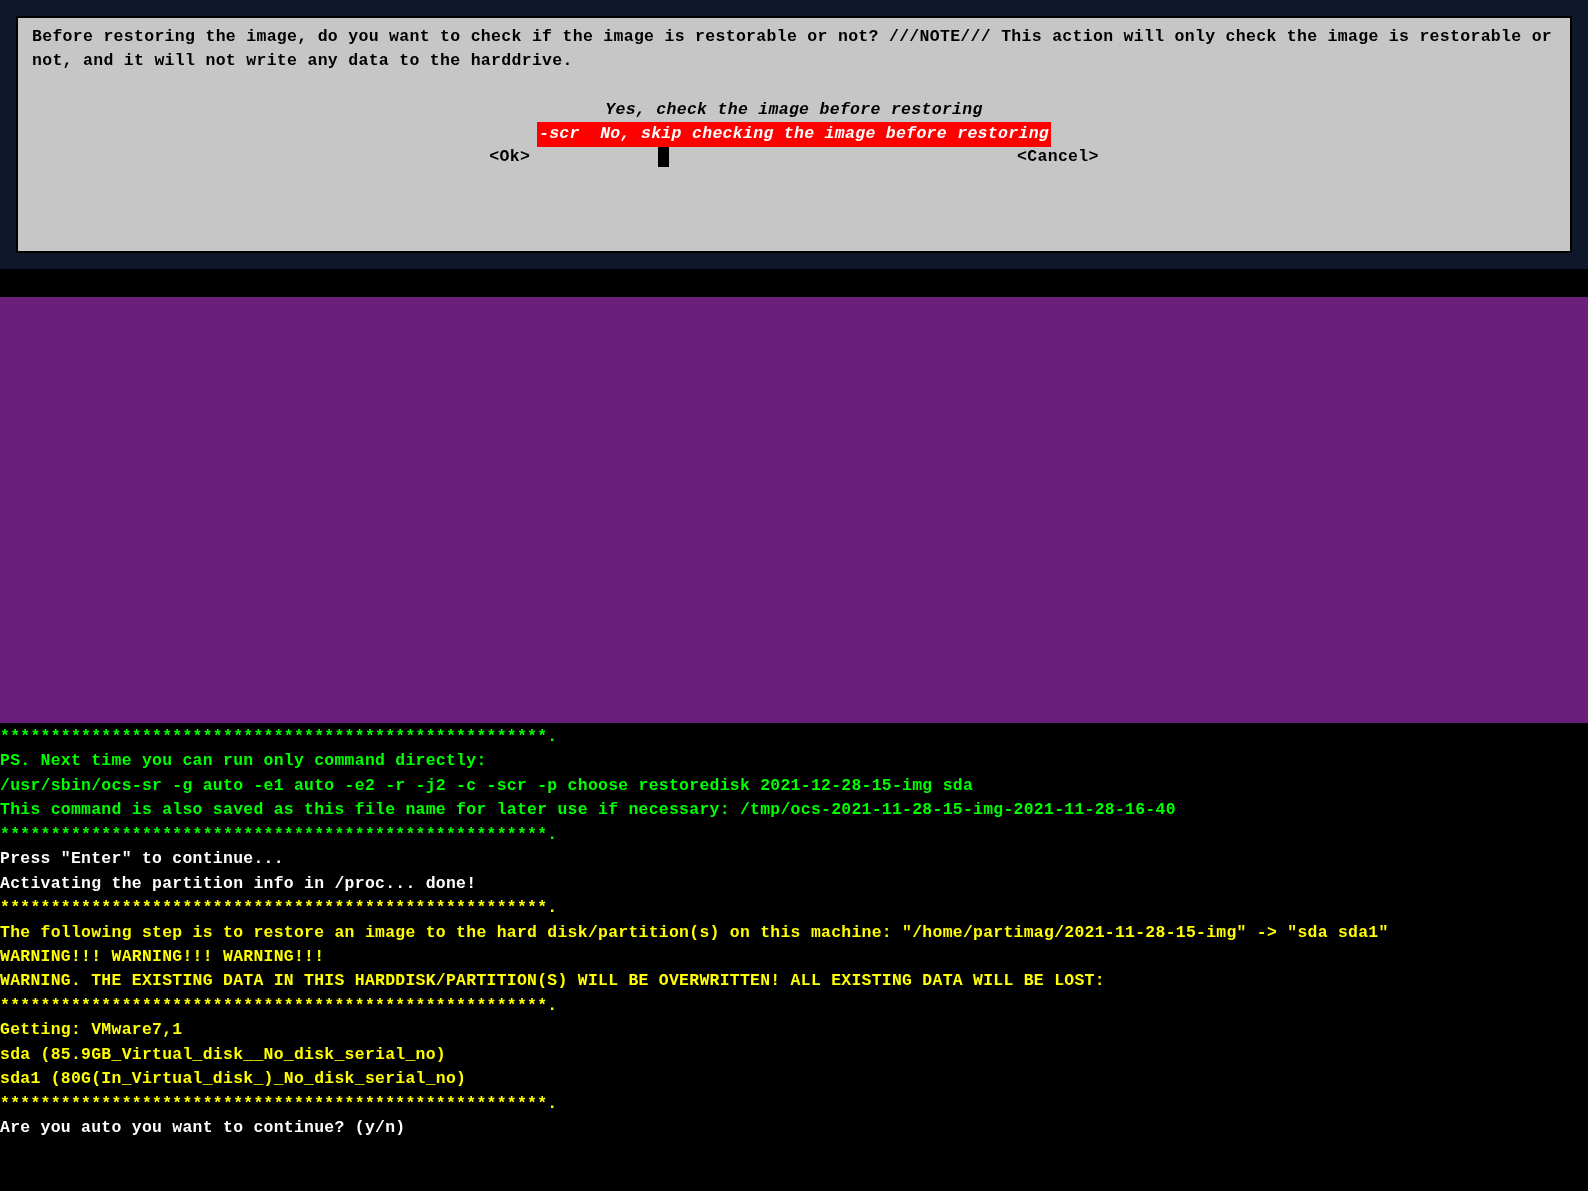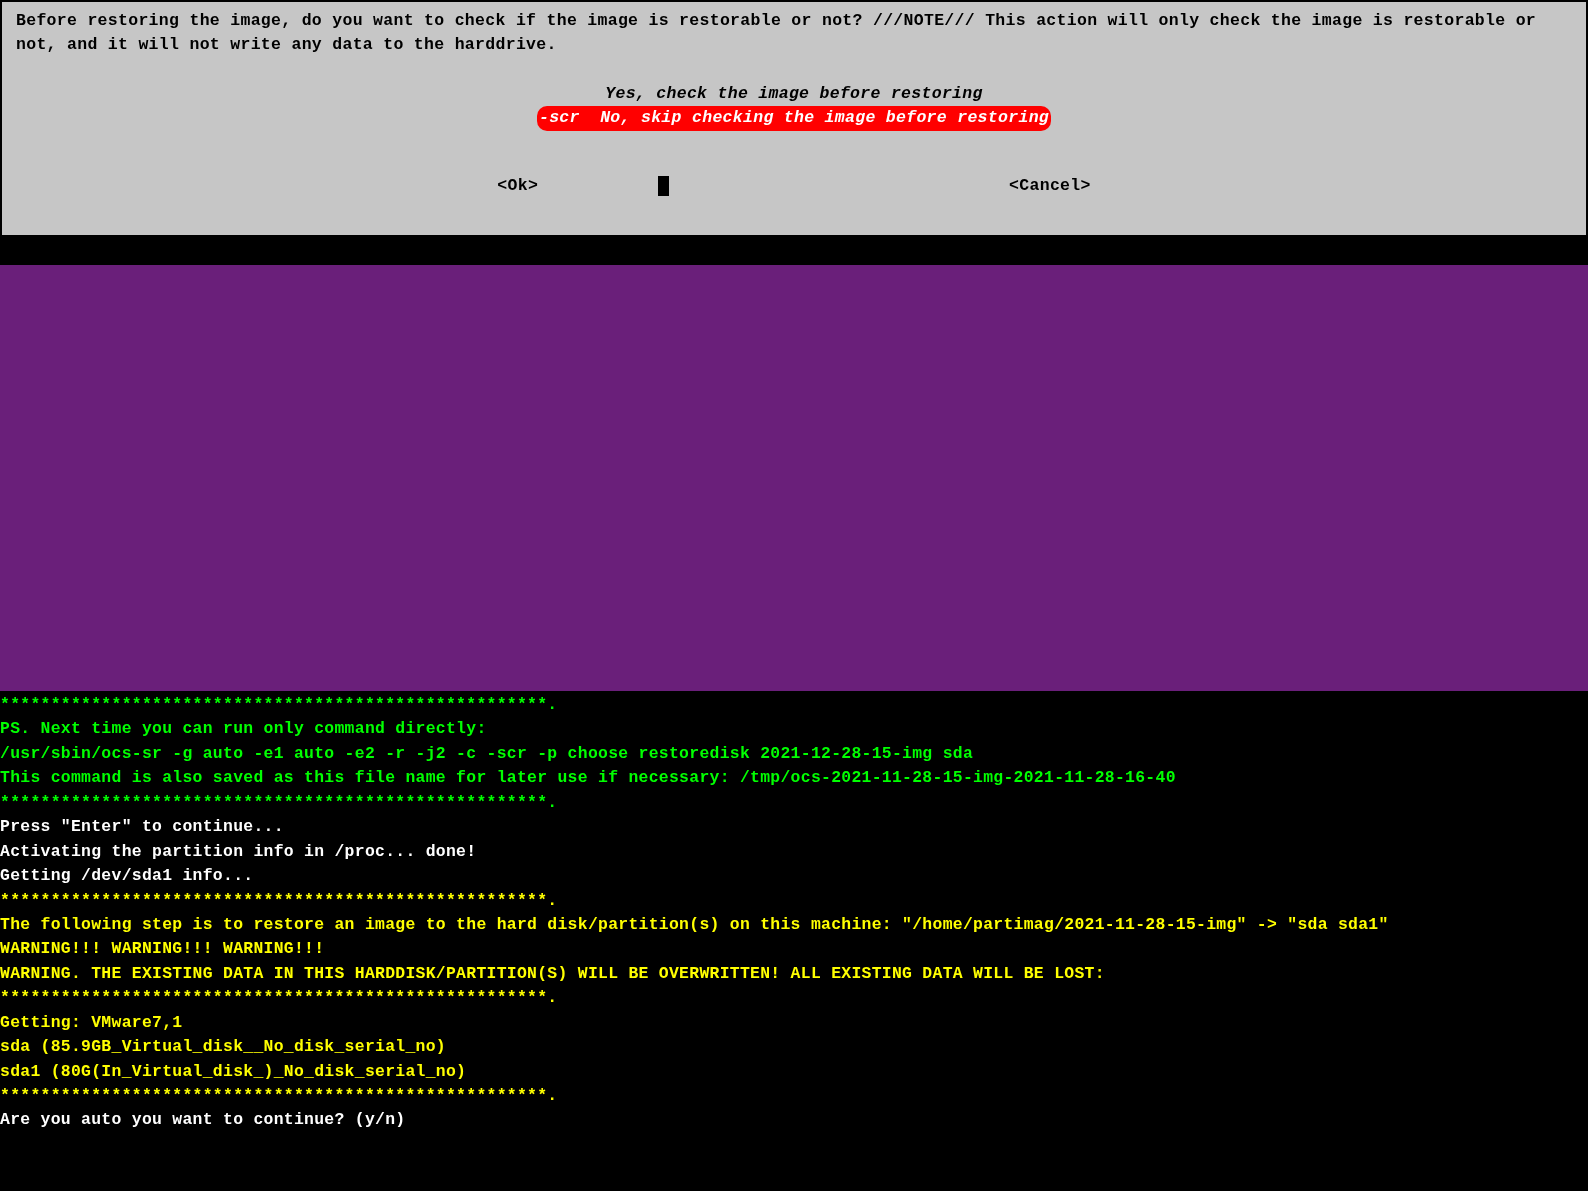--- a/index.html
+++ b/index.html
@@ -11,22 +11,22 @@
       font-family: "Courier New", monospace;
       font-size: 16.5px;
       font-weight: bold;
       background: #000;
       width: 1588px;
       height: 1191px;
       overflow: hidden;
       letter-spacing: 0.3px;
     }
     .dialog-area {
-      background: #ffffff;
-      padding: 0;
+      background: #0f172a;
+      padding: 16px;
     }
     .dialog-box {
       background: #c6c6c6;
       border: 2px solid #000;
       margin: 0;
       padding: 7px 14px 14px 14px;
       height: 237px;
       position: relative;
     }
     .dialog-prompt {
@@ -44,27 +44,25 @@
       display: inline-block;
       white-space: pre;
     }
     .option-normal {
       color: #000;
     }
     .option-selected {
       background: #ff0000;
       color: #fff;
       padding: 0 2px;
-      border-radius: 10px;
     }
     .buttons-row {
       display: flex;
       justify-content: center;
-      margin-top: 45px;
-      gap: 0;
+      gap: 8px;
       color: #000;
     }
     .btn-ok {
       margin-right: 120px;
     }
     .btn-cursor {
       display: inline-block;
       width: 11px;
       height: 20px;
       background: #000;
@@ -118,21 +116,20 @@
 <div class="purple-area"></div>
 
 <div class="terminal" id="terminal">
     <div class="term-line c-green">******************************************************.</div>
     <div class="term-line c-green">PS. Next time you can run only command directly:</div>
     <div class="term-line c-green">/usr/sbin/ocs-sr -g auto -e1 auto -e2 -r -j2 -c -scr -p choose restoredisk 2021-12-28-15-img sda</div>
     <div class="term-line c-green">This command is also saved as this file name for later use if necessary: /tmp/ocs-2021-11-28-15-img-2021-11-28-16-40</div>
     <div class="term-line c-green">******************************************************.</div>
     <div class="term-line c-white">Press "Enter" to continue...</div>
     <div class="term-line c-white">Activating the partition info in /proc... done!</div>
-    <div class="term-line c-white">Getting /dev/sda1 info...</div>
     <div class="term-line c-yellow">******************************************************.</div>
     <div class="term-line c-yellow">The following step is to restore an image to the hard disk/partition(s) on this machine: "/home/partimag/2021-11-28-15-img" -&gt; "sda sda1"</div>
     <div class="term-line c-yellow">WARNING!!! WARNING!!! WARNING!!!</div>
     <div class="term-line c-yellow">WARNING. THE EXISTING DATA IN THIS HARDDISK/PARTITION(S) WILL BE OVERWRITTEN! ALL EXISTING DATA WILL BE LOST:</div>
     <div class="term-line c-yellow">******************************************************.</div>
     <div class="term-line c-yellow">Getting: VMware7,1</div>
     <div class="term-line c-yellow">sda (85.9GB_Virtual_disk__No_disk_serial_no)</div>
     <div class="term-line c-yellow">sda1 (80G(In_Virtual_disk_)_No_disk_serial_no)</div>
     <div class="term-line c-yellow">******************************************************.</div>
     <div class="term-line c-white">Are you auto you want to continue? (y/n)</div>

